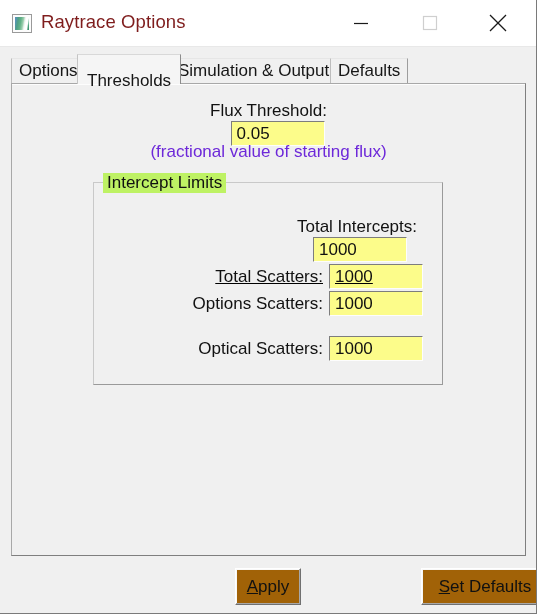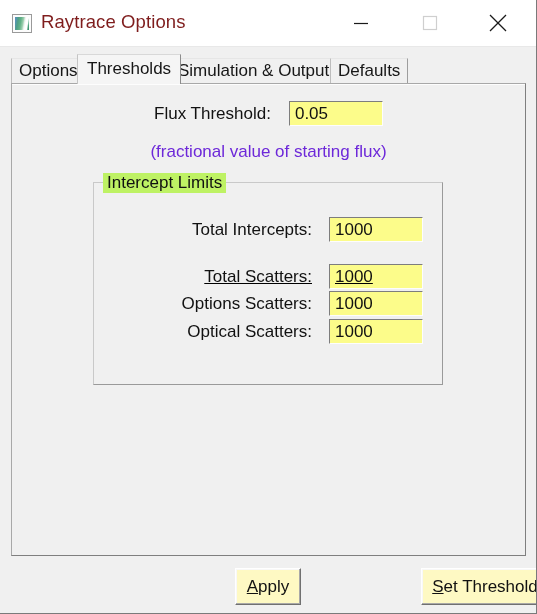--- a/index.html
+++ b/index.html
@@ -101,21 +101,21 @@
   .tab.selected {
     top: 0;
     height: 30px;
     line-height: 28px;
     background: #f5f5f5;
     border-left: 1px solid #c4c4c4;
     border-top: 1px solid #d8d8d8;
     border-right: 1px solid #8c8c8c;
     border-bottom: none;
     z-index: 5;
-    padding: 0 9px;
+    padding: 12px 9px;
   }
   #tab-0 { left: 11px; }
   #tab-1 { left: 77px; }
   #tab-2 { left: 170px; }
   #tab-3 { left: 330px; }
 
   
   #tabpanel {
     position: absolute;
     left: 11px;
@@ -139,20 +139,21 @@
 
   
   #flux-row {
     position: absolute;
     left: 0;
     top: 17px;
     width: 100%;
     display: flex;
     align-items: center;
     justify-content: center;
+    flex-direction: column;
   }
   .field-label {
     font-size: 17px;
     color: #111111;
     text-align: right;
     white-space: nowrap;
   }
   .text-field {
     margin-left: 18px;
     width: 94px;
@@ -201,30 +202,30 @@
     color: #111111;
     white-space: nowrap;
   }
   .group-row {
     position: absolute;
     right: 19px;
     display: flex;
     align-items: center;
   }
   .group-row .field-label { margin-right: 6px; }
-  .group-row .text-field { margin-left: 11px; }
-  #row-0 { top: 34px; }
+  .group-row .text-field { margin-left: 0; }
+  #row-0 { top: 34px; flex-direction: column; }
   #row-1 { top: 81px; text-decoration: underline; }
   #row-2 { top: 108px; }
-  #row-3 { top: 136px; }
+  #row-3 { top: 153px; }
 
   
   .push-btn {
     position: absolute;
-    background: #fef9c3;
+    background: #a16207;
     border: 1px solid #ffffff;
     border-right-color: #707070;
     border-bottom-color: #707070;
     box-shadow: inset -1px -1px 0 #a8a8a8, inset 1px 1px 0 #f8f8f8;
     box-sizing: border-box;
     font-family: "Liberation Sans", sans-serif;
     font-size: 17px;
     color: #111111;
     cursor: default;
     padding: 0;
@@ -313,16 +314,16 @@
         <input class="text-field" type="text" value="1000" style="">
       </div>
     </fieldset>
   </div>
 
   <button class="push-btn" id="apply-button">
     <span class="mn">A</span><span>pply</span>
   </button>
 
   <button class="push-btn" id="setdefaults-button">
-    <span class="mn">S</span><span>et Threshold</span>
+    <span class="mn">S</span><span>et Defaults</span>
   </button>
 
 </div>
 
 </body></html>

